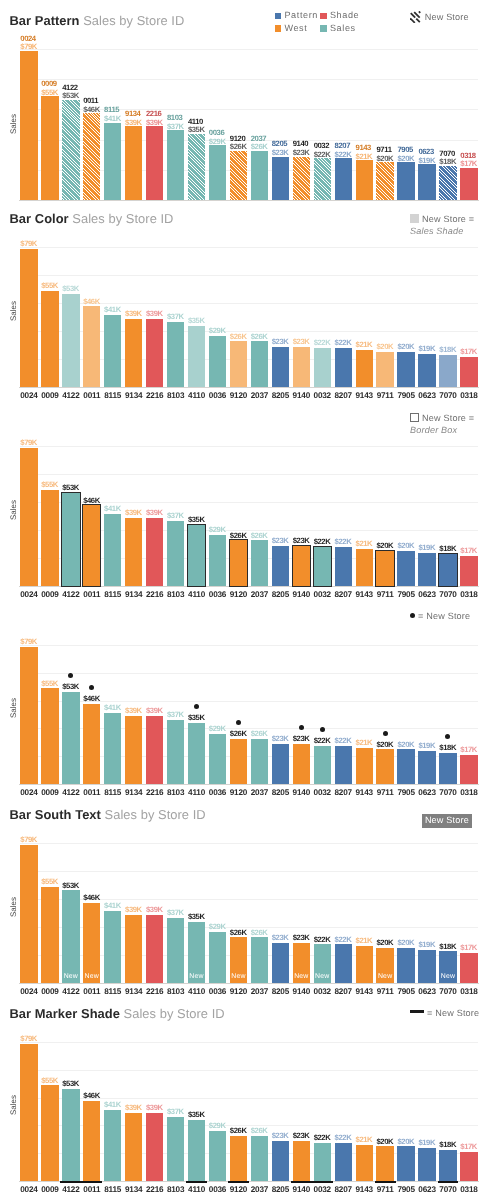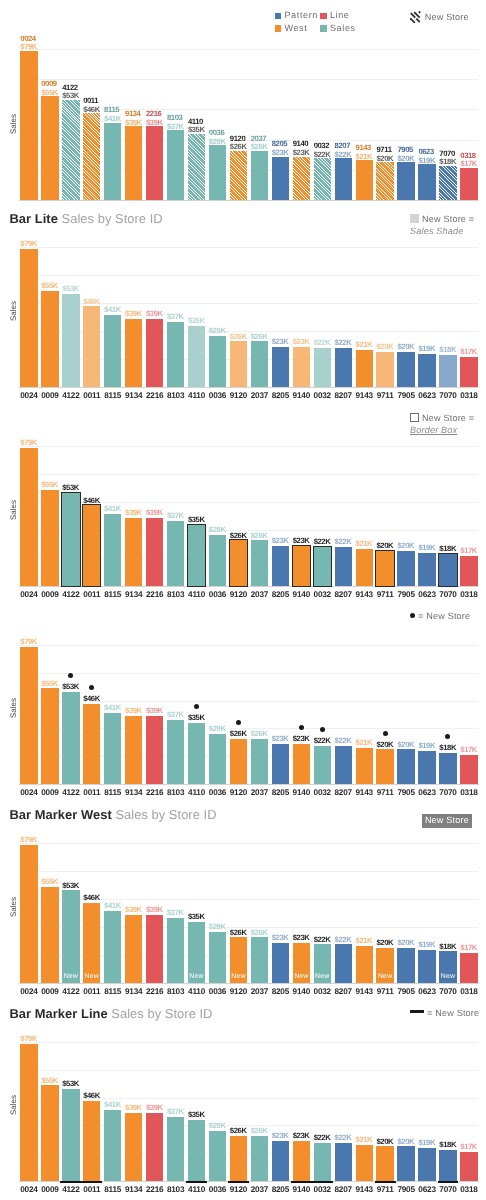--- a/index.html
+++ b/index.html
@@ -43,27 +43,28 @@
         text-align:center;letter-spacing:-0.2px;}
   .dot{position:absolute;width:5px;height:5px;border-radius:50%;background:#1a1a1a;}
   .mline{position:absolute;height:2.2px;background:#141414;}
   .mtxt{position:absolute;font-size:6.9px;font-weight:normal;color:#fff;text-align:center;letter-spacing:0.2px;line-height:7px;}
 </style>
 </head>
 <body>
 
 <div id="root">
     <div class="panel" style="top: 0px;">
+      <div class="ptitle"><span>Bar Pattern</span><span class="sub"> Sales by Store ID</span></div>
       <div class="legend">
         <div class="col" style="left: 0px;">
           <div class="li"><span class="sw" style="background: rgb(74, 119, 173);"></span><span>Pattern</span></div>
           <div class="li"><span class="sw" style="background: rgb(242, 142, 43);"></span><span>West</span></div>
         </div>
         <div class="col" style="left: 45.5px;">
-          <div class="li"><span class="sw" style="background: rgb(225, 87, 89);"></span><span>Line</span></div>
+          <div class="li"><span class="sw" style="background: rgb(225, 87, 89);"></span><span>Shade</span></div>
           <div class="li"><span class="sw" style="background: rgb(118, 183, 178);"></span><span>Sales</span></div>
         </div>
       </div>
       <div class="keybox" style="top: 11px;">
         <div><span class="ki" style="width: 11.5px; height: 11.5px; vertical-align: -2.6px; margin-right: 3.2px;"><svg width="11.5" height="11.5" viewBox="0 0 11 11">
               <g stroke="#2e2e2e" stroke-width="1.7" stroke-linecap="butt">
                 <line x1="4.0" y1="1.0" x2="9.3" y2="6.4"></line>
                 <line x1="0.7" y1="2.0" x2="5.0" y2="6.3"></line>
                 <line x1="0.2" y1="7.0" x2="4.6" y2="11.3"></line>
                 <line x1="6.0" y1="7.2" x2="9.4" y2="10.6"></line>
@@ -185,21 +186,21 @@
         <b style="color: rgb(31, 31, 31);">7070</b>
         <span class="v" style="color: rgb(94, 94, 94);">$18K</span>
       </div>
       <div class="bar" style="left: 460.3px; width: 17.3px; height: 32.045px; top: 167.855px; bottom: auto; background: rgb(225, 87, 89);"></div>
       <div class="blab" style="left: 460.3px; top: 151.655px;">
         <b style="color: rgb(198, 77, 78);">0318</b>
         <span class="v" style="color: rgb(236, 146, 147);">$17K</span>
       </div>
     </div>
     <div class="panel" style="top: 198px;">
-      <div class="ptitle"><span>Bar Lite</span><span class="sub"> Sales by Store ID</span></div>
+      <div class="ptitle"><span>Bar Color</span><span class="sub"> Sales by Store ID</span></div>
       <div class="keybox" style="top: 15.9px;">
         <div><span class="ki" style="width: 9px; height: 9px; background: rgb(211, 211, 211); vertical-align: -1px;"></span><span>New Store =</span></div>
         <em style="display: block;">Sales Shade</em>
       </div>
       <div class="plot" style="left: 20.3px; top: 49.24px; width: 457.3px; height: 139.36px;">
         <div class="grid" style="top: 111.488px;"></div>
         <div class="grid" style="top: 83.616px;"></div>
         <div class="grid" style="top: 55.744px;"></div>
         <div class="grid" style="top: 27.872px;"></div>
         <div class="grid" style="top: 0px;"></div>
@@ -313,21 +314,21 @@
       <div class="xlab" style="left: 436.348px; width: 23.3px; top: 192.5px;">7070</div>
       <div class="bar" style="left: 460.3px; width: 17.3px; height: 29.614px; top: 158.986px; bottom: auto; background: rgb(225, 87, 89);"></div>
       <div class="blab" style="left: 460.3px; top: 150.186px;">
         <span class="v" style="color: rgb(237, 154, 155);">$17K</span>
       </div>
       <div class="xlab" style="left: 457.3px; width: 23.3px; top: 192.5px;">0318</div>
     </div>
     <div class="panel" style="top: 397px;">
       <div class="keybox" style="top: 15.9px;">
         <div><span class="ki" style="width: 7px; height: 7px; border: 1px solid rgb(111, 111, 111); background: rgb(255, 255, 255); vertical-align: -1px;"></span><span>New Store =</span></div>
-        <em style="display: block; text-decoration: underline;">Border Box</em>
+        <em style="display: block;">Border Box</em>
       </div>
       <div class="plot" style="left: 20.3px; top: 49.24px; width: 457.3px; height: 139.36px;">
         <div class="grid" style="top: 111.488px;"></div>
         <div class="grid" style="top: 83.616px;"></div>
         <div class="grid" style="top: 55.744px;"></div>
         <div class="grid" style="top: 27.872px;"></div>
         <div class="grid" style="top: 0px;"></div>
         <div class="axisline" style="top: 139.36px; left: -1px; right: -1px;"></div>
       </div>
       <div class="ytitle" style="left: 9px; top: 122.8px;">Sales</div>
@@ -568,21 +569,21 @@
       </div>
       <div class="dot" style="left: 445.498px; top: 138.444px;"></div>
       <div class="xlab" style="left: 436.348px; width: 23.3px; top: 192.5px;">7070</div>
       <div class="bar" style="left: 460.3px; width: 17.3px; height: 29.614px; top: 158.986px; bottom: auto; background: rgb(225, 87, 89);"></div>
       <div class="blab" style="left: 460.3px; top: 150.186px;">
         <span class="v" style="color: rgb(237, 154, 155);">$17K</span>
       </div>
       <div class="xlab" style="left: 457.3px; width: 23.3px; top: 192.5px;">0318</div>
     </div>
     <div class="panel" style="top: 794.1px;">
-      <div class="ptitle"><span>Bar Marker West</span><span class="sub"> Sales by Store ID</span></div>
+      <div class="ptitle"><span>Bar South Text</span><span class="sub"> Sales by Store ID</span></div>
       <div class="keybox" style="top: 19.5px; left: 421.7px;">
         <div><span style="background: rgb(128, 128, 128); color: rgb(255, 255, 255); font-size: 9.1px; letter-spacing: 0.18px; padding: 2.9px 2.8px 3.2px 3.2px; display: inline-block; line-height: 8px;">New Store</span></div>
       </div>
       <div class="plot" style="left: 20.3px; top: 49.24px; width: 457.3px; height: 139.36px;">
         <div class="grid" style="top: 111.488px;"></div>
         <div class="grid" style="top: 83.616px;"></div>
         <div class="grid" style="top: 55.744px;"></div>
         <div class="grid" style="top: 27.872px;"></div>
         <div class="grid" style="top: 0px;"></div>
         <div class="axisline" style="top: 139.36px; left: -1px; right: -1px;"></div>
@@ -701,21 +702,21 @@
       </div>
       <div class="mtxt" style="left: 439.348px; width: 17.3px; top: 179px;">New</div>
       <div class="xlab" style="left: 436.348px; width: 23.3px; top: 192.5px;">7070</div>
       <div class="bar" style="left: 460.3px; width: 17.3px; height: 29.614px; top: 158.986px; bottom: auto; background: rgb(225, 87, 89);"></div>
       <div class="blab" style="left: 460.3px; top: 150.186px;">
         <span class="v" style="color: rgb(237, 154, 155);">$17K</span>
       </div>
       <div class="xlab" style="left: 457.3px; width: 23.3px; top: 192.5px;">0318</div>
     </div>
     <div class="panel" style="top: 992.6px;">
-      <div class="ptitle"><span>Bar Marker Line</span><span class="sub"> Sales by Store ID</span></div>
+      <div class="ptitle"><span>Bar Marker Shade</span><span class="sub"> Sales by Store ID</span></div>
       <div class="keybox" style="top: 15.9px;">
         <div><span class="ki" style="width: 14px; height: 3px; background: rgb(26, 26, 26); vertical-align: 3px;"></span><span>= New Store</span></div>
       </div>
       <div class="plot" style="left: 20.3px; top: 49.24px; width: 457.3px; height: 139.36px;">
         <div class="grid" style="top: 111.488px;"></div>
         <div class="grid" style="top: 83.616px;"></div>
         <div class="grid" style="top: 55.744px;"></div>
         <div class="grid" style="top: 27.872px;"></div>
         <div class="grid" style="top: -1.13687e-13px;"></div>
         <div class="axisline" style="top: 139.36px; left: -1px; right: -1px;"></div>

